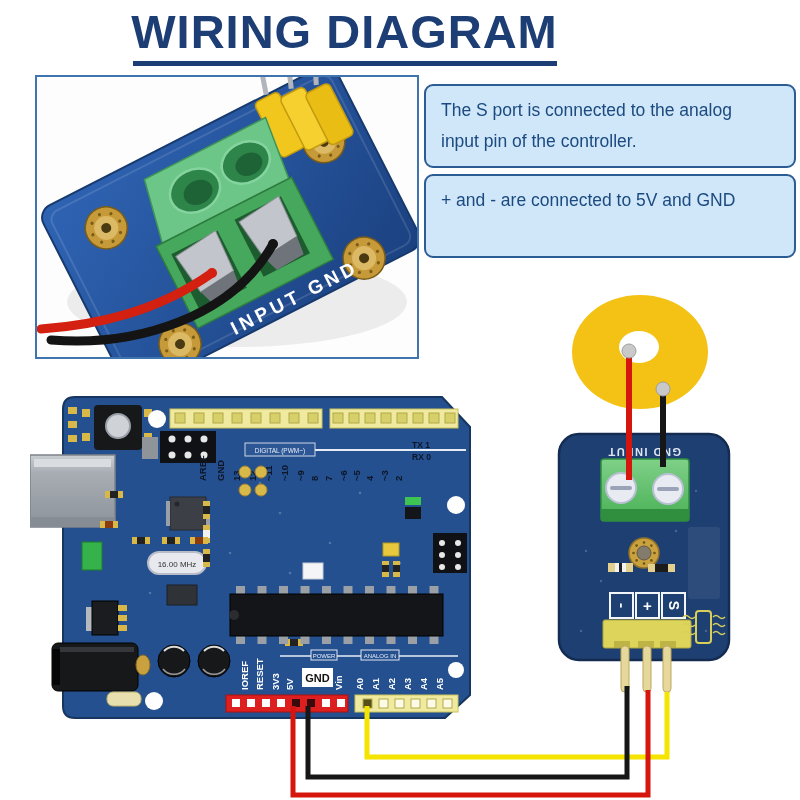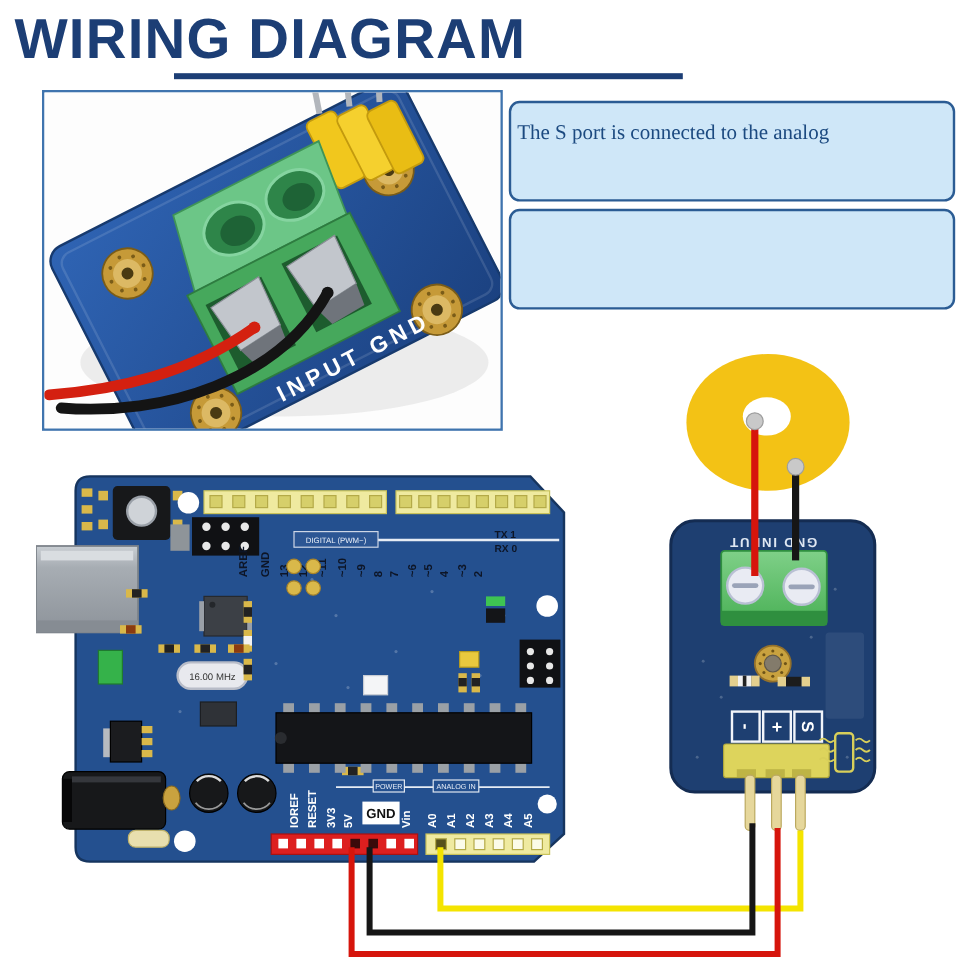--- a/index.html
+++ b/index.html
@@ -1,24 +1,24 @@
 <!DOCTYPE html>
 <html><head>
 <meta charset="utf-8">
 <style>
   html,body{margin:0;padding:0;background:#ffffff;}
   body{font-family:"Liberation Sans","DejaVu Sans",sans-serif;}
   .stage{position:relative;width:800px;height:800px;background:#fff;overflow:hidden;}
-  .title-wrap{position:absolute;left:12px;top:4px;width:689px;text-align:left;}
+  .title-wrap{position:absolute;left:0;top:4px;width:689px;text-align:center;}
   .title-wrap h1{margin:0;font-size:47px;font-weight:bold;color:#1c3e75;letter-spacing:1px;}
   .title-underline{width:424px;height:5px;background:#1c3e75;margin:2px auto 0;}
   .photo{position:absolute;left:35px;top:75px;width:380px;height:280px;border:2px solid #3f74ae;background:#fff;}
   .note{position:absolute;left:424px;width:372px;height:84px;box-sizing:border-box;
         background:#cfe7f8;border:2.5px solid #2b5c94;border-radius:9px;
-        padding:9px 5px;color:#1c4a80;font-size:17.5px;line-height:31px;font-family:Liberation Serif, serif;}
+        padding:9px 15px;color:#1c4a80;font-size:17.5px;line-height:31px;}
   .note-1{top:84px;}
   .note-2{top:174px;}
   .abs{position:absolute;}
   svg text{font-family:"Liberation Sans","DejaVu Sans",sans-serif;}
 </style>
 </head>
 <body>
 
 <div class="stage">
 
@@ -86,22 +86,24 @@
 
       <circle cx="175" cy="196" r="5" fill="#d42010"></circle>
       <path d="M 175,196 C 120,235 60,248 4,252" stroke="#d42010" stroke-width="9" fill="none" stroke-linecap="round"></path>
       <circle cx="236" cy="167" r="5" fill="#141414"></circle>
       <path d="M 236,167 C 195,240 100,270 14,263" stroke="#141414" stroke-width="9" fill="none" stroke-linecap="round"></path>
     </svg>
   </div>
 
   <div class="note note-1">
     <div>The S port is connected to the analog</div>
+    <div>input pin of the controller.</div>
   </div>
   <div class="note note-2">
+    <div>+ and - are connected to 5V and GND</div>
   </div>
 
   <svg class="abs" style="left:30px;top:393px;" width="445" height="345" viewBox="0 0 445 345">
     <defs>
       <linearGradient id="usbg" x1="0" y1="0" x2="0" y2="1">
         <stop offset="0" stop-color="#c9ced3"></stop>
           <stop offset="0.25" stop-color="#a7adb3"></stop>
           <stop offset="1" stop-color="#8d939a"></stop>
       </linearGradient>
     </defs>

